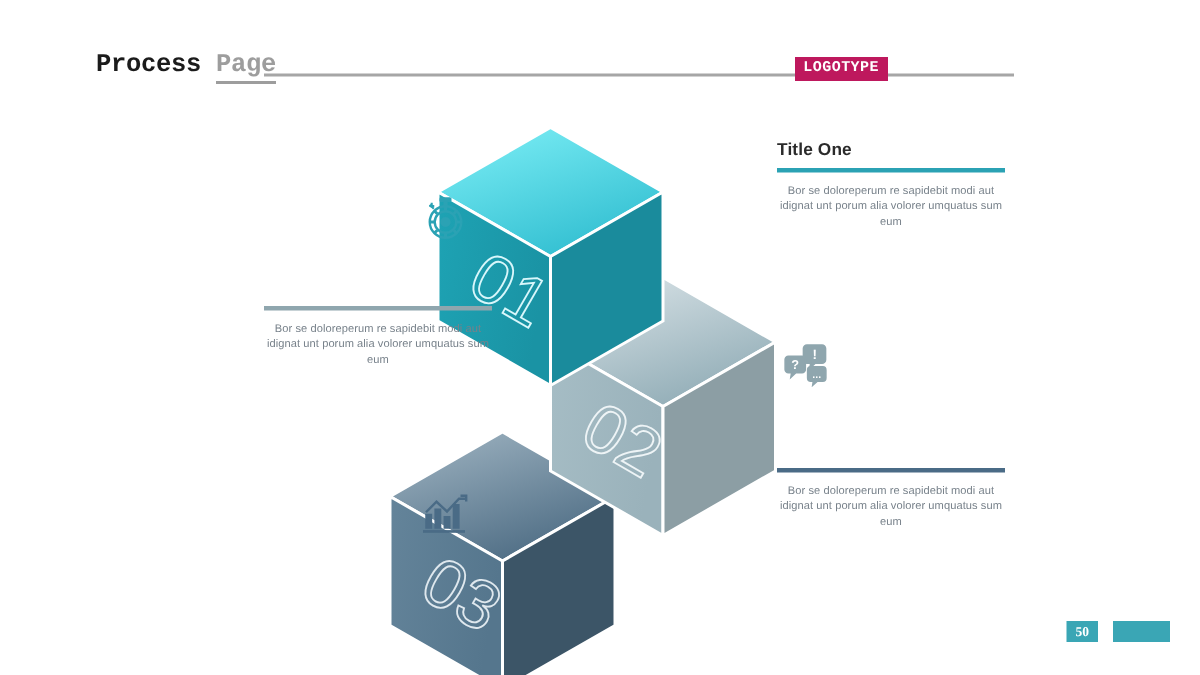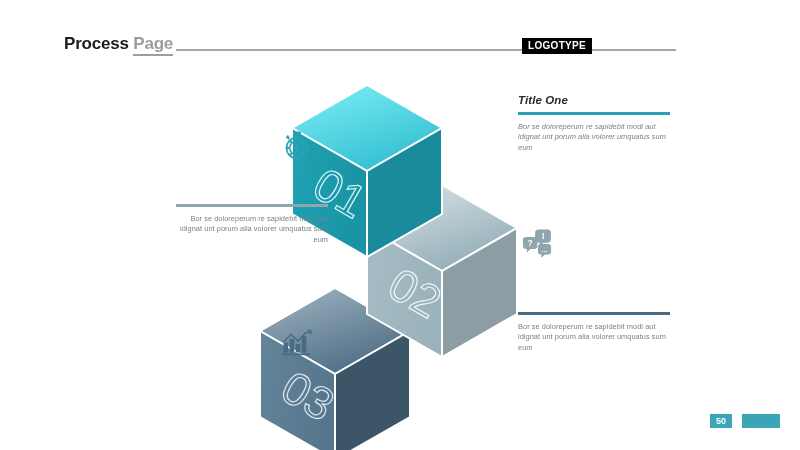--- a/index.html
+++ b/index.html
@@ -13,21 +13,21 @@
     position: relative;
     overflow: hidden;
     font-family: "Liberation Sans", sans-serif;
     -webkit-font-smoothing: antialiased;
   }
 
   
   #header {
     position: absolute;
     left: 0; top: 0;
-    width: 648px; height: 72px;
+    width: 648px; height: 72px; font-family: Liberation Mono, monospace;
   }
   #header-title {
     position: absolute;
     left: 64px; top: 34px;
     font-size: 17px;
     font-weight: bold;
     letter-spacing: -0.2px;
     white-space: nowrap;
   }
   #header-title .w1 { color: #1b1b1b; }
@@ -39,40 +39,41 @@
   #header-rule {
     position: absolute;
     left: 176px; top: 49px;
     width: 500px; height: 2px;
     background: #a6a6a6;
   }
   #logotype {
     position: absolute;
     right: 56px; top: 38px;
     height: 16px;
-    background: #000000;
+    background: #be185d;
     color: #ffffff;
     font-size: 10px;
     font-weight: bold;
     letter-spacing: 0.3px;
     padding: 0 6px;
     line-height: 16px;
     display: inline-block;
   }
 
   
   #page-num {
     position: absolute;
     right: 68px; bottom: 22px;
     background: #3aa6b5;
     color: #ffffff;
     font-size: 9px;
     font-weight: bold;
     padding: 2px 6px;
     line-height: 10px;
+    font-family: Liberation Serif, serif;
   }
   #footer-bar {
     position: absolute;
     right: 20px; bottom: 22px;
     width: 38px; height: 14px;
     background: #3aa6b5;
   }
 
   
   .txtblock { position: absolute; width: 152px; }
@@ -86,22 +87,23 @@
   .txtblock .t-rule {
     height: 2.5px;
     width: 100%;
     margin-bottom: 7px;
   }
   .txtblock .t-body {
     font-size: 7.4px;
     line-height: 10.5px;
     color: #77818a;
     letter-spacing: 0.05px;
-  }
-  #block-one   { left: 518px; top: 94px; font-style: italic; }
+    text-align: center;
+  }
+  #block-one   { left: 518px; top: 94px; }
   #block-two   { left: 176px; top: 204px; text-align: right; }
   #block-three { left: 518px; top: 312px; }
   #block-one   .t-rule { background: #2ba2b4; }
   #block-two   .t-rule { background: #8fa6ae; }
   #block-three .t-rule { background: #4a6b86; }
 
   
   .icon-wrap { position: absolute; width: 34px; height: 34px; }
   #icon-one   { left: 280px; top: 129px; }
   #icon-two   { left: 520px; top: 225px; }

